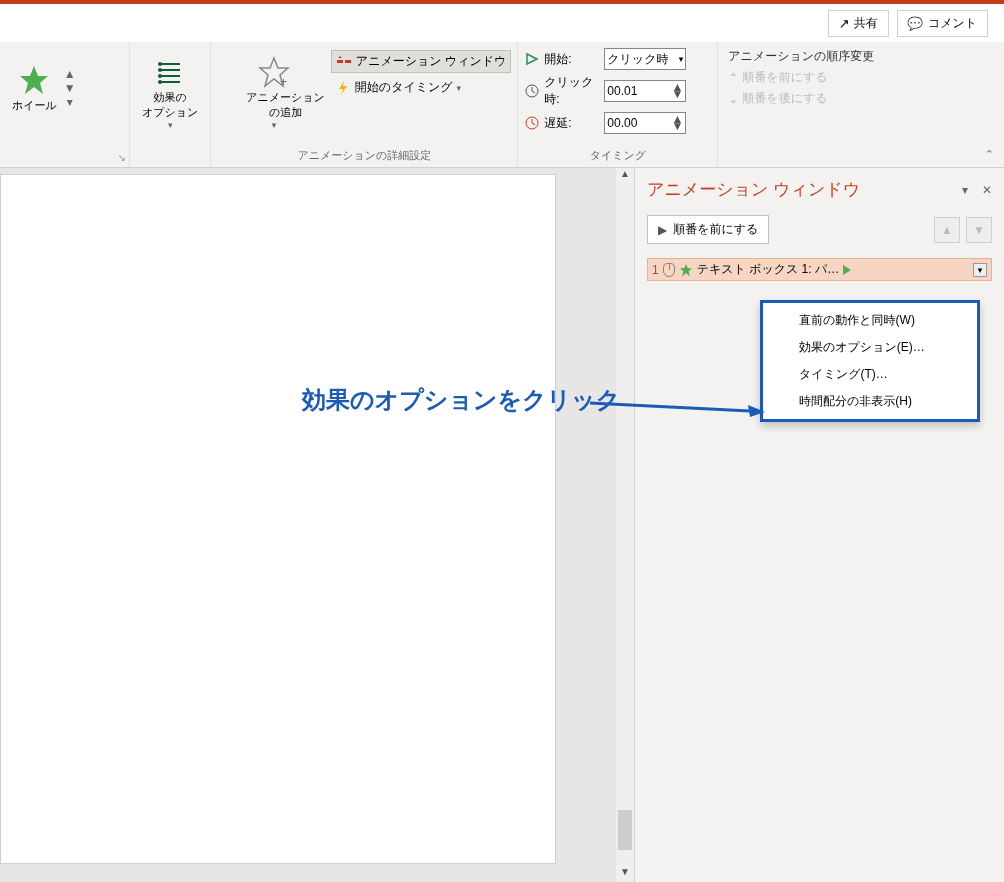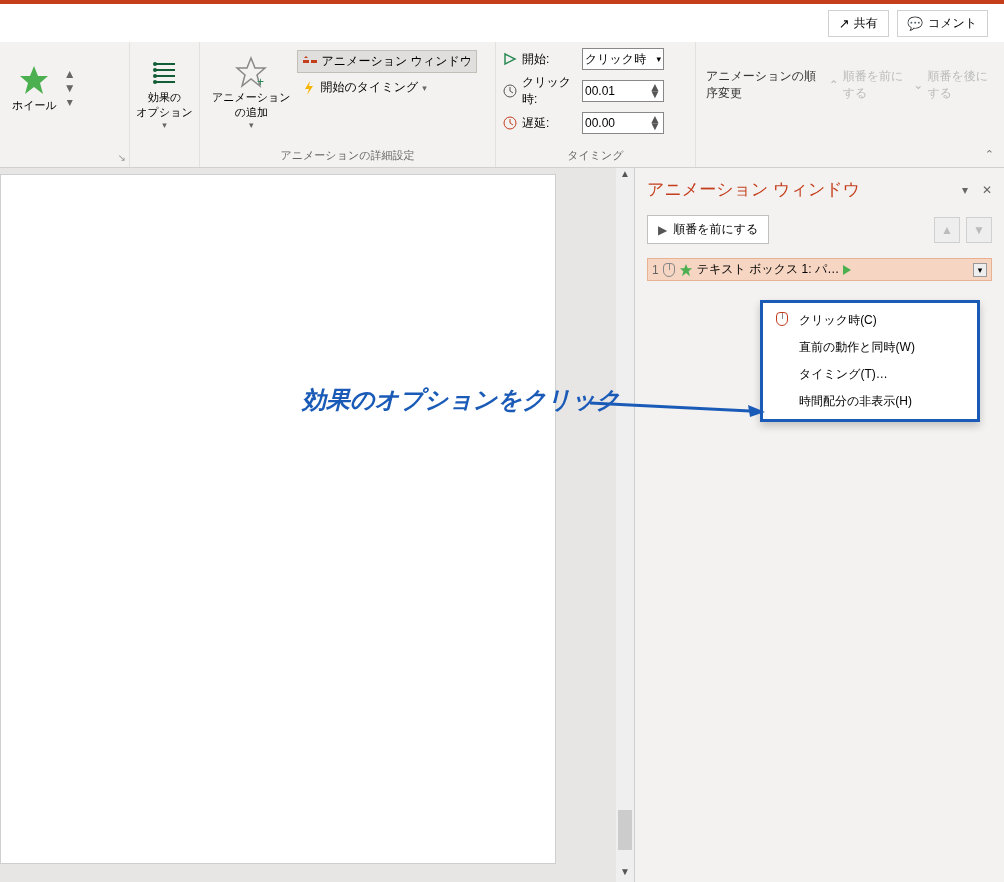--- a/index.html
+++ b/index.html
@@ -27,21 +27,21 @@
 .smallbtn.on { background:#e1dfdd; border:1px solid #c0c0b8; }
 .smallbtn.dim { color:#aaa; }
 .smallbtn svg { width:16px; height:16px; flex:none; }
 
 .timecol { display:flex; flex-direction:column; gap:4px; padding-top:2px; }
 .timerow { display:flex; align-items:center; gap:4px; }
 .timerow label { width:56px; }
 .timerow select, .timerow .spin { height:22px; border:1px solid #888; background:#fff; font-size:12px; width:82px; padding:0 2px; display:flex; align-items:center; justify-content:space-between; }
 .spin .spinbtns { display:flex; flex-direction:column; line-height:7px; font-size:8px; color:#555; }
 
-.reorder { display:flex; flex-direction:row; gap:4px; padding:2px 4px;margin-top:20px; }
+.reorder { display:flex; flex-direction:column; gap:4px; padding:2px 4px; }
 .reorder .hdr { font-size:12px; color:#333; }
 .reorder .dim { color:#bbb; display:flex; align-items:center; gap:4px; }
 
 .ribbon .collapse { position:absolute; right:10px; bottom:6px; color:#777; cursor:pointer; font-size:11px; }
 
 
 .mainarea { display:flex; height:calc(882px - 168px); }
 .canvaswrap { flex:1; position:relative; background:#e8e6e4; }
 .canvas { position:absolute; left:0; top:6px; width:556px; height:690px; background:#fff; border:1px solid #cfcfcf; }
 .scrollbar { position:absolute; right:0; top:0; width:18px; height:100%; background:#efefef; display:flex; flex-direction:column; align-items:center; }
@@ -62,21 +62,21 @@
 .animlist { margin-top:14px; }
 .animitem { background:#f6d5c2; border:1px solid #e8b292; display:flex; align-items:center; padding:2px 4px; gap:4px; font-size:12px; position:relative; }
 .animitem .num { color:#666; }
 .animitem .dropdown { margin-left:auto; border:1px solid #999; width:14px; height:14px; background:#eee; display:flex; align-items:center; justify-content:center; font-size:9px; cursor:pointer; }
 .greentri { width:0; height:0; border-left:8px solid #4caf50; border-top:5px solid transparent; border-bottom:5px solid transparent; }
 
 .ctxmenu { position:absolute; left:760px; top:300px; width:220px; background:#fff; border:3px solid #1b5bb8; padding:4px 0; box-shadow:0 4px 8px rgba(0,0,0,0.2); z-index:5; }
 .ctxitem { display:flex; align-items:center; gap:8px; padding:5px 10px; cursor:pointer; }
 .ctxitem .ic { width:18px; text-align:center; }
 
-.annot { position:absolute; left:302px; top:384px; color:#1b5bb8; font-size:24px; font-weight:bold; z-index:6;font-style:italic; }
+.annot { position:absolute; left:302px; top:384px; color:#1b5bb8; font-size:24px; font-weight:bold; z-index:6; }
 .arrowline { position:absolute; left:590px; top:397px; width:175px; height:20px; z-index:6; }
 
 
 .mouseico { width:12px; height:14px; border:1px solid #888; border-radius:4px 4px 6px 6px; position:relative; display:inline-block; }
 .mouseico::before { content:""; position:absolute; left:5px; top:0; width:1px; height:6px; background:#888; }
 </style>
 </head>
 <body>
 
 <div class="topbar">
@@ -131,21 +131,21 @@
     <div class="rgroup-label">&nbsp;</div>
   </div>
 
   <div class="rgroup" style="min-width:296px;">
     <div class="rgroup-row" style="height:94px;">
       <div class="bigbtn">
         <svg viewBox="0 0 32 32">
             <polygon points="16,2 20,12 30,12 22,19 25,30 16,23 7,30 10,19 2,12 12,12" fill="none" stroke="#888" stroke-width="1.5"></polygon>
             <text x="22" y="30" font-size="14" fill="#2e8b57">+</text>
           </svg>
-        <div class="lbl" style="white-space:pre;">アニメーション
+        <div class="lbl" style="white-space:pre;margin-left:23px;">アニメーション
 の追加</div>
         <div style="font-size:9px;color:#666;">▾</div>
       </div>
       <div style="display:flex; flex-direction:column; gap:4px; padding-top:4px;">
         <div class="smallbtn on">
           <svg viewBox="0 0 16 16">
               <rect x="1" y="6" width="6" height="3" fill="#c43e1c"></rect>
               <rect x="9" y="6" width="6" height="3" fill="#c43e1c"></rect>
               <polygon points="4,2 6,4 2,4" fill="#c43e1c"></polygon>
             </svg>
@@ -270,26 +270,26 @@
         <span>テキスト ボックス 1: パ…</span>
         <span class="greentri"></span>
         <span class="dropdown">▾</span>
       </div>
     </div>
   </div>
 </div>
 
 <div class="ctxmenu">
   <div class="ctxitem">
-    <span class="ic"><span class="mouseico" style="border-color:#c43e1c;"></span></span>
-    <span class="txt">クリック時(C)</span>
+    <span class="ic"></span>
+    <span class="txt">直前の動作と同時(W)</span>
   </div>
   <div class="ctxitem">
     <span class="ic"></span>
-    <span class="txt">直前の動作と同時(W)</span>
+    <span class="txt">効果のオプション(E)…</span>
   </div>
   <div class="ctxitem">
     <span class="ic"></span>
     <span class="txt">タイミング(T)…</span>
   </div>
   <div class="ctxitem">
     <span class="ic"></span>
     <span class="txt">時間配分の非表示(H)</span>
   </div>
 </div>

